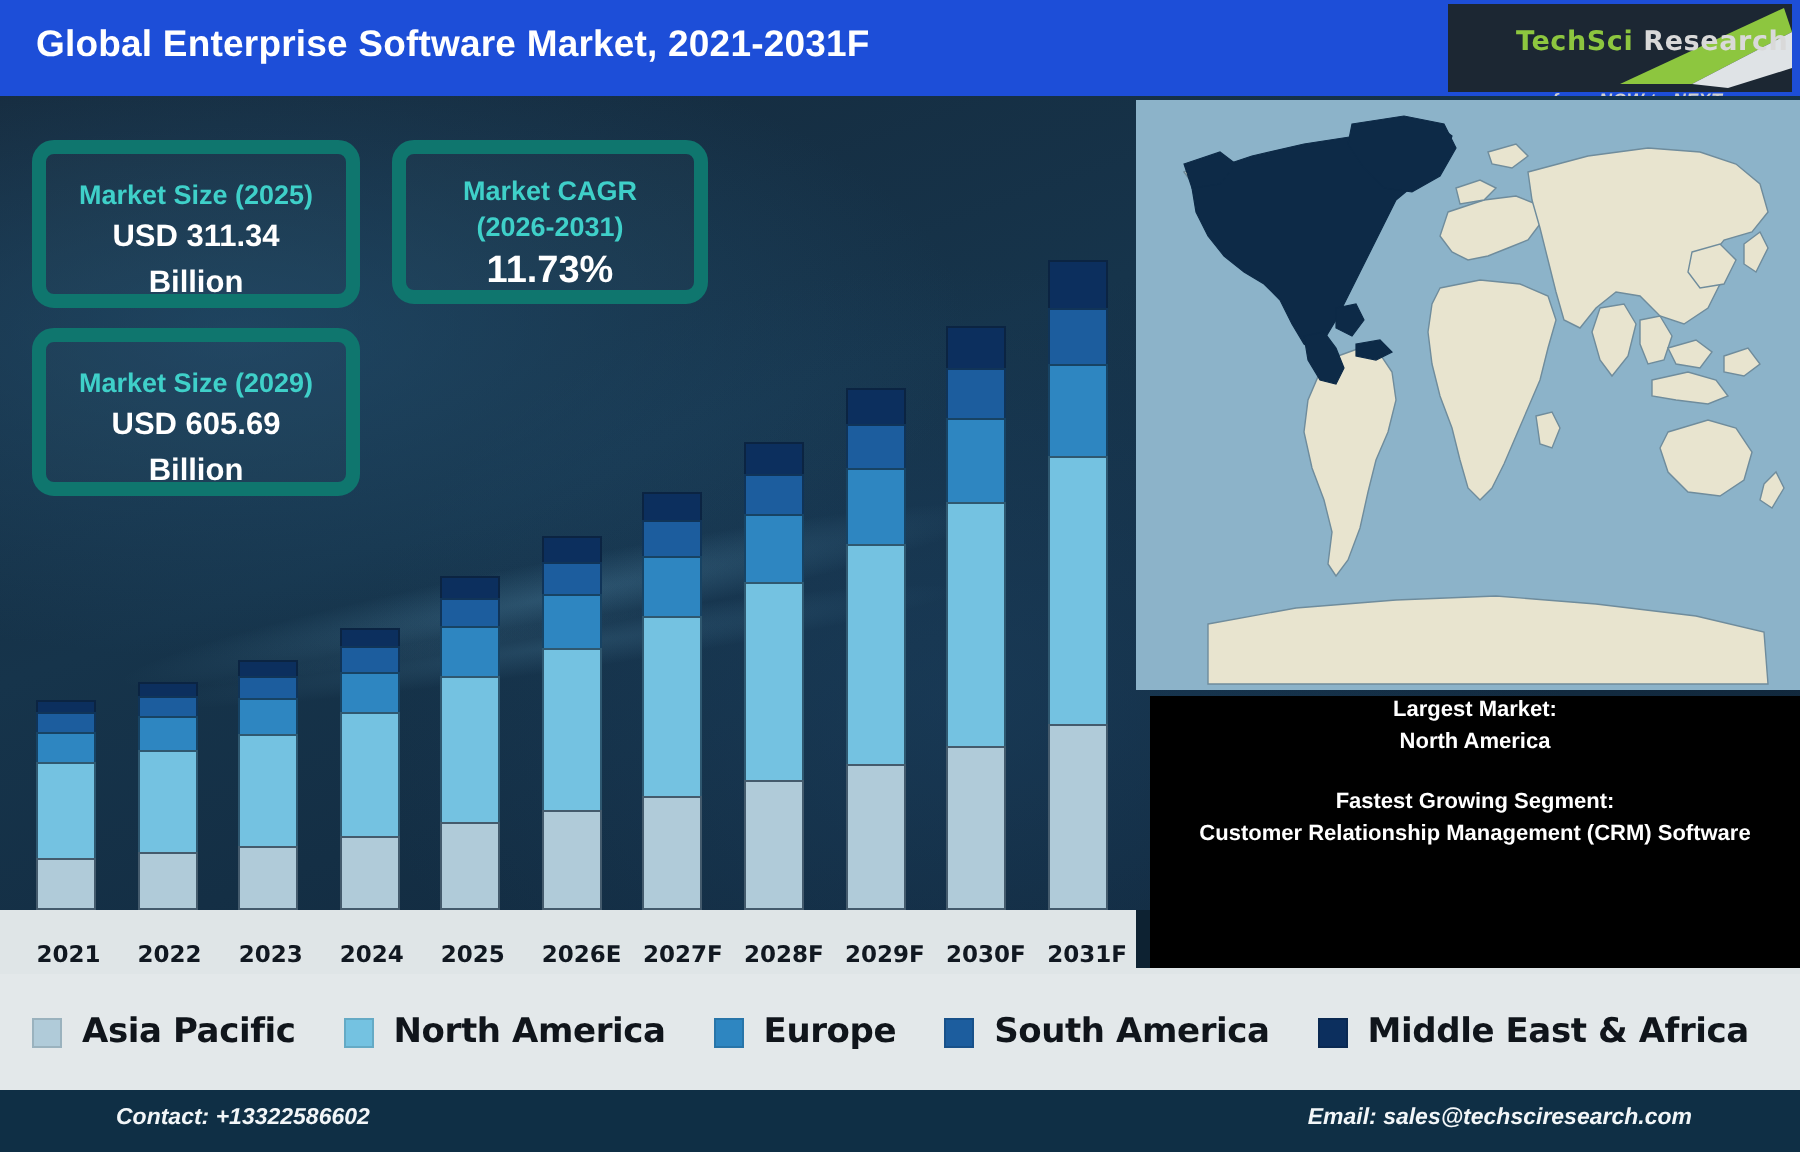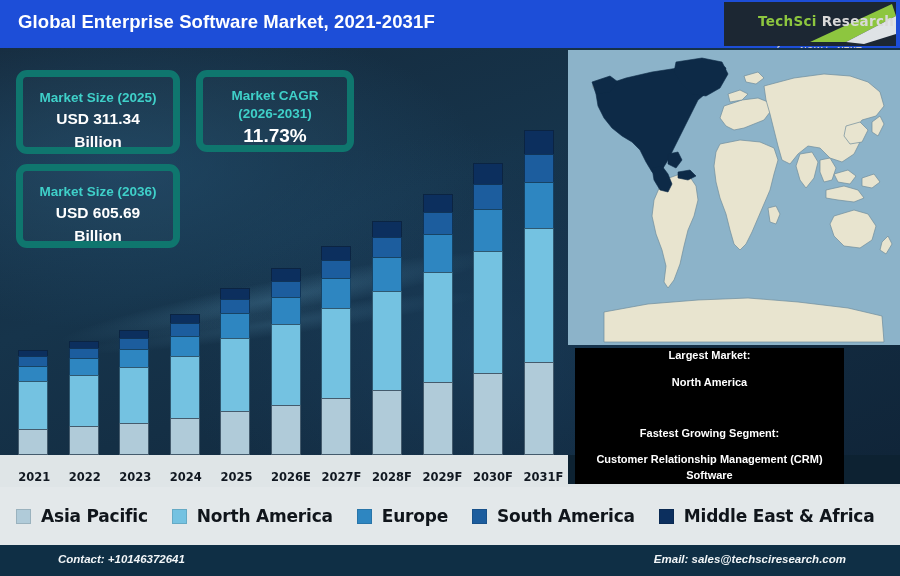--- a/index.html
+++ b/index.html
@@ -88,23 +88,23 @@
 
   
   .map-panel {
     position:absolute; left:568px; top:50px; width:332px; height:295px;
     background:#8cb3c9; overflow:hidden;
   }
   .map-panel svg { display:block; width:332px; height:295px; }
 
   
   .info-box {
-    position:absolute; left:575px; top:348px; width:269px; height:136px;
+    position:absolute; left:575px; top:348px; width:325px; height:136px;
     background:#000000; color:#ffffff; text-align:center;
-    display:flex; flex-direction:column; justify-content:space-between;
+    display:flex; flex-direction:column; justify-content:flex-start;
   }
   .info-line { font-size:11px; font-weight:bold; line-height:1.45; }
   .info-gap { height:14px; }
 
   
   .axis-strip {
     position:absolute; left:0; top:455px; width:568px; height:32px;
     background:#dfe5e7;
   }
   .axis-inner {
@@ -261,21 +261,21 @@
     <div class="stat-value">Billion</div>
   </div>
 
   <div class="stat-box" id="stat-cagr">
     <div class="stat-label">Market CAGR</div>
     <div class="stat-label">(2026-2031)</div>
     <div class="cagr-value">11.73%</div>
   </div>
 
   <div class="stat-box" id="stat-2031">
-    <div class="stat-label">Market Size (2036)</div>
+    <div class="stat-label">Market Size (2029)</div>
     <div class="stat-value">USD 605.69</div>
     <div class="stat-value">Billion</div>
   </div>
 
   <div class="map-panel">
     <svg viewBox="0 0 332 295">
       <g fill="#e8e4cf" stroke="#6f8c9c" stroke-width="0.7">
 
         <path d="M101,128 L112,124 L122,127 L128,136 L130,150 L126,166 L120,180 L116,196 L112,214 L106,230 L100,238 L96,232 L98,216 L94,200 L88,184 L84,166 L86,150 L92,136 Z"></path>
 
@@ -367,17 +367,17 @@
         <span class="legend-sw" style="background: rgb(28, 93, 158);"></span>
         <span class="legend-text">South America</span>
       </div>
       <div class="legend-item">
         <span class="legend-sw" style="background: rgb(12, 47, 94);"></span>
         <span class="legend-text">Middle East &amp; Africa</span>
       </div>
     </div>
 
   <div class="footer">
-    <div class="footer-left">Contact: +10146372641</div>
+    <div class="footer-left">Contact: +13322586602</div>
     <div class="footer-right">Email: sales@techsciresearch.com</div>
   </div>
 
 </div>
 
 </body></html>

